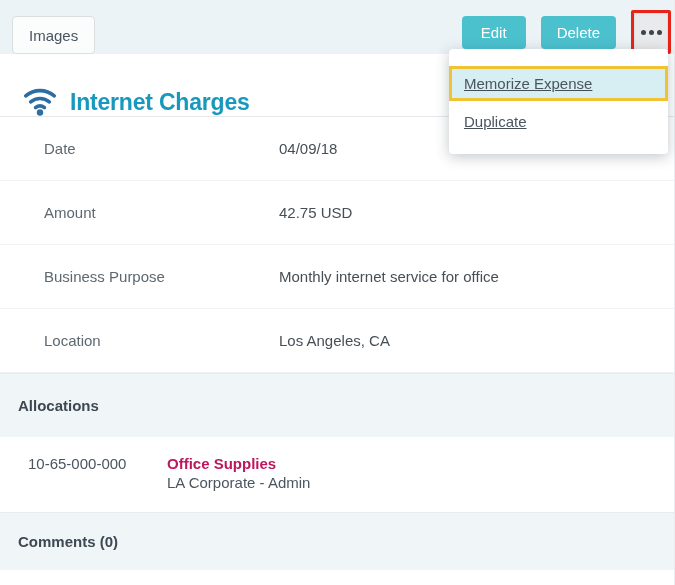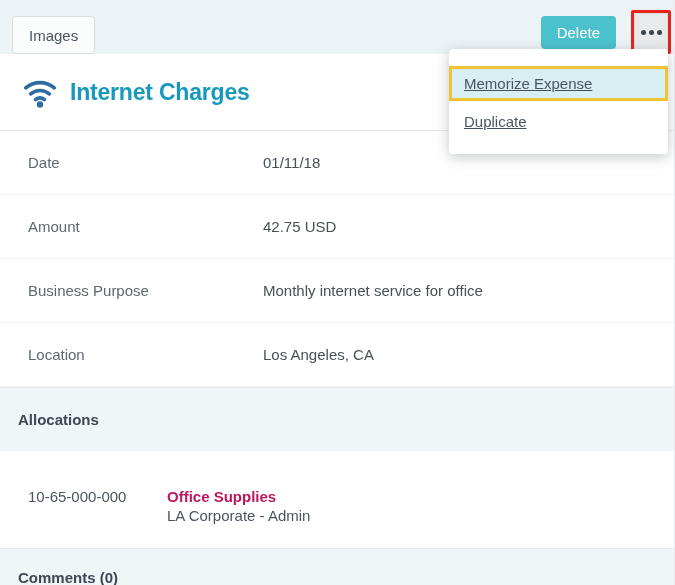--- a/index.html
+++ b/index.html
@@ -90,41 +90,41 @@
     background: #d7eef3;
     border: 3px solid #f0c335;
     padding: 6px 12px;
     height: 35px;
     display: flex;
     align-items: center;
   }
 
   
   .title-section {
-    height: 77px;
-    display: flex;
-    align-items: center;
+    height: 63px;
+    display: flex;
+    align-items: flex-end;
     padding-left: 22px;
     border-bottom: 1px solid #e5e9eb;
     background: #ffffff;
   }
   .wifi-icon { width: 36px; height: 32px; margin-right: 12px; }
   .page-title {
     font-size: 23px;
     font-weight: bold;
     color: #1798bd;
     letter-spacing: -0.2px;
   }
 
   
   .field-row {
     height: 64px;
     display: flex;
     align-items: center;
-    padding-left: 28px;
+    padding-left: 44px;
     border-bottom: 1px solid #f0f2f4;
     background: #ffffff;
   }
   .field-label { width: 235px; font-size: 15px; color: #5e6870; }
   .field-value { font-size: 15px; color: #474f56; }
 
   
   .section-header {
     height: 64px;
     background: #f0f5f7;
@@ -133,38 +133,39 @@
     align-items: center;
     padding-left: 18px;
     font-size: 15px;
     font-weight: bold;
     color: #3e4852;
   }
   .section-header.comments { height: 58px; border-top: 1px solid #e8ecee; }
 
   
   .allocation-row {
-    height: 97px;
-    display: flex;
-    padding: 36px 0 0 28px;
+    height: 75px;
+    display: flex;
+    padding: 17px 0 0 28px;
     background: #ffffff;
   }
   .allocation-code { width: 139px; font-size: 15px; color: #4a5560; padding-top: 1px; }
   .allocation-detail { font-size: 15px; line-height: 19px; }
   .allocation-category { font-weight: bold; color: #be185d; }
   .allocation-department { color: #4a5560; text-align: right; }
 </style>
 </head>
 <body>
 
 <div class="page">
 
   <div class="topbar">
     <button class="btn-images">Images</button>
     <div class="topbar-right">
+      <button class="btn-teal">Edit</button>
       <button class="btn-teal">Delete</button>
       <span class="annotation-red">
         <span class="btn-more">
           <span style="display:flex;gap:3px;">
             <i></i>
               <i></i>
               <i></i>
           </span>
         </span>
       </span>
@@ -181,21 +182,21 @@
       <path d="M2.2 8.2 a15 15 0 0 1 19.6 0" stroke="#2e6da4" stroke-width="2.5" stroke-linecap="round" fill="none"></path>
       <path d="M5.6 12.3 a10 10 0 0 1 12.8 0" stroke="#2e6da4" stroke-width="2.5" stroke-linecap="round" fill="none"></path>
       <path d="M9 16.2 a5 5 0 0 1 6 0" stroke="#2e6da4" stroke-width="2.5" stroke-linecap="round" fill="none"></path>
       <circle cx="12" cy="19.6" r="2.2" fill="#2e6da4"></circle>
     </svg>
     <div class="page-title">Internet Charges</div>
   </div>
 
   <div class="field-row">
     <div class="field-label">Date</div>
-    <div class="field-value">01/11/18</div>
+    <div class="field-value">04/09/18</div>
   </div>
   <div class="field-row">
     <div class="field-label">Amount</div>
     <div class="field-value">42.75 USD</div>
   </div>
   <div class="field-row">
     <div class="field-label">Business Purpose</div>
     <div class="field-value">Monthly internet service for office</div>
   </div>
   <div class="field-row">

